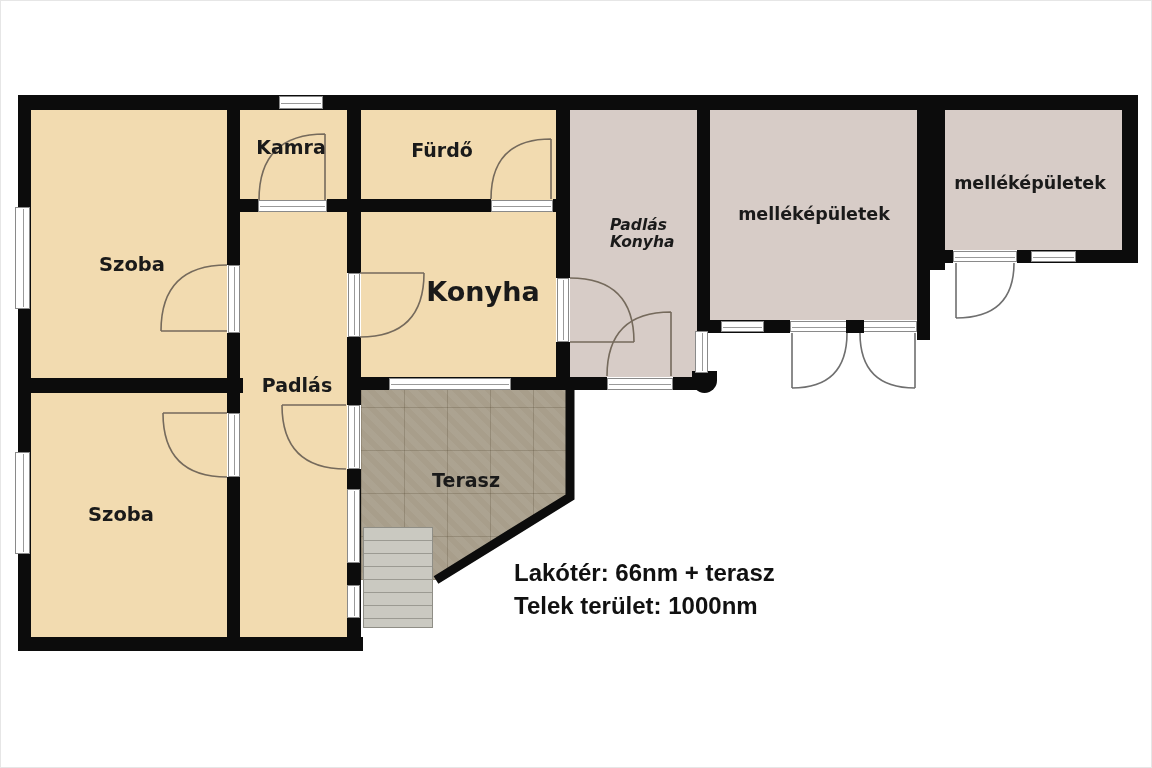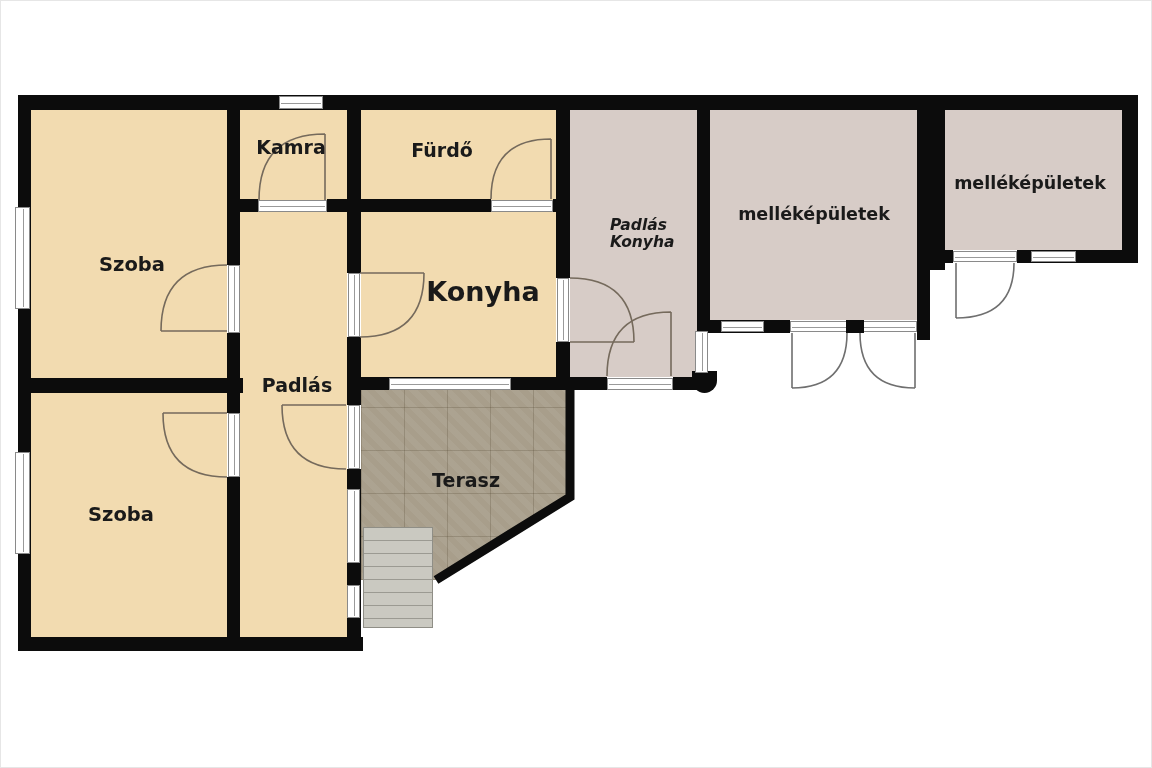--- a/index.html
+++ b/index.html
@@ -145,15 +145,19 @@
   <div class="label lbl-konyha" style="left:483px;top:291px;">Konyha</div>
   <div class="label lbl-folyoso" style="left:297px;top:385px;">Padlás</div>
   <div class="label lbl-terasz" style="left:466px;top:480px;">Terasz</div>
   <div class="lbl-padlas">
     <span>Padlás</span>
     <span>Konyha</span>
   </div>
   <div class="label lbl-mell" style="left:814px;top:214px;">melléképületek</div>
   <div class="label lbl-mell" style="left:1030px;top:183px;">melléképületek</div>
 
+  <div class="annot">
+    <span>Lakótér: 66nm + terasz</span>
+    <span>Telek terület: 1000nm</span>
+  </div>
 
 
 </div>
 
 </body></html>

